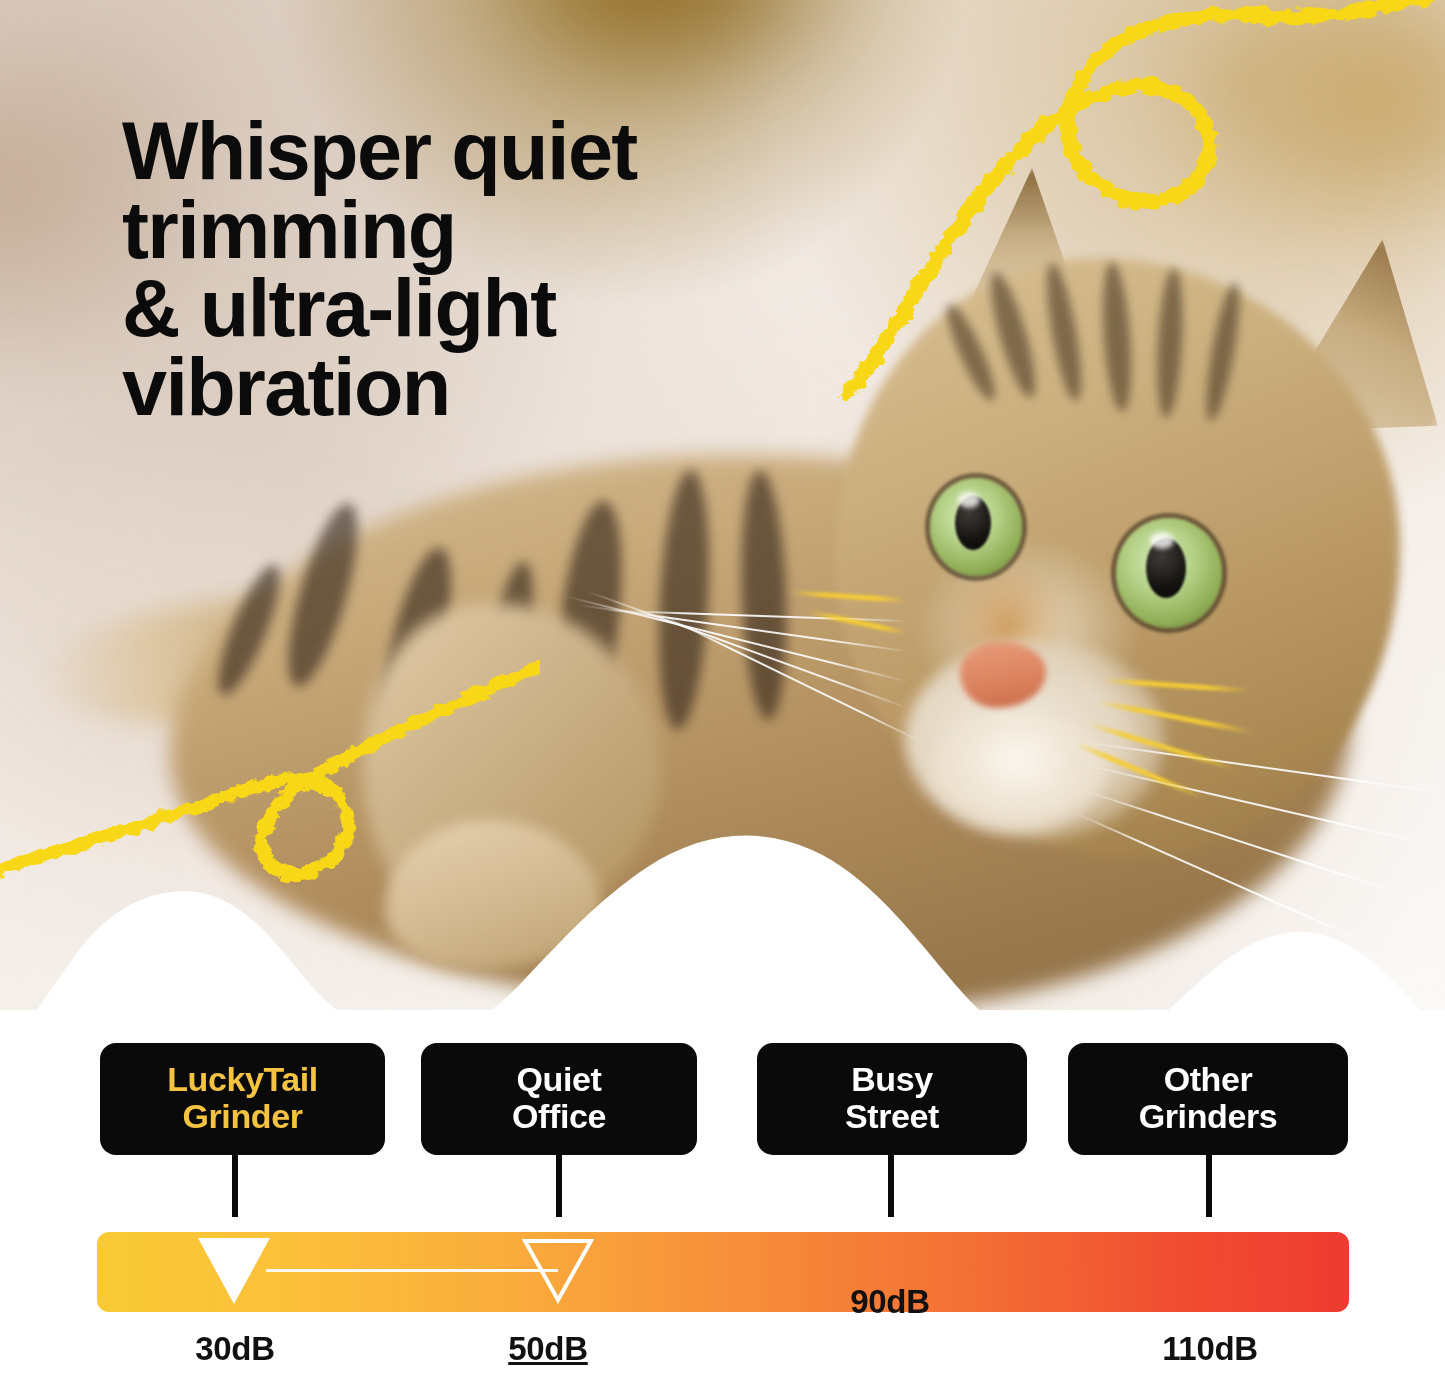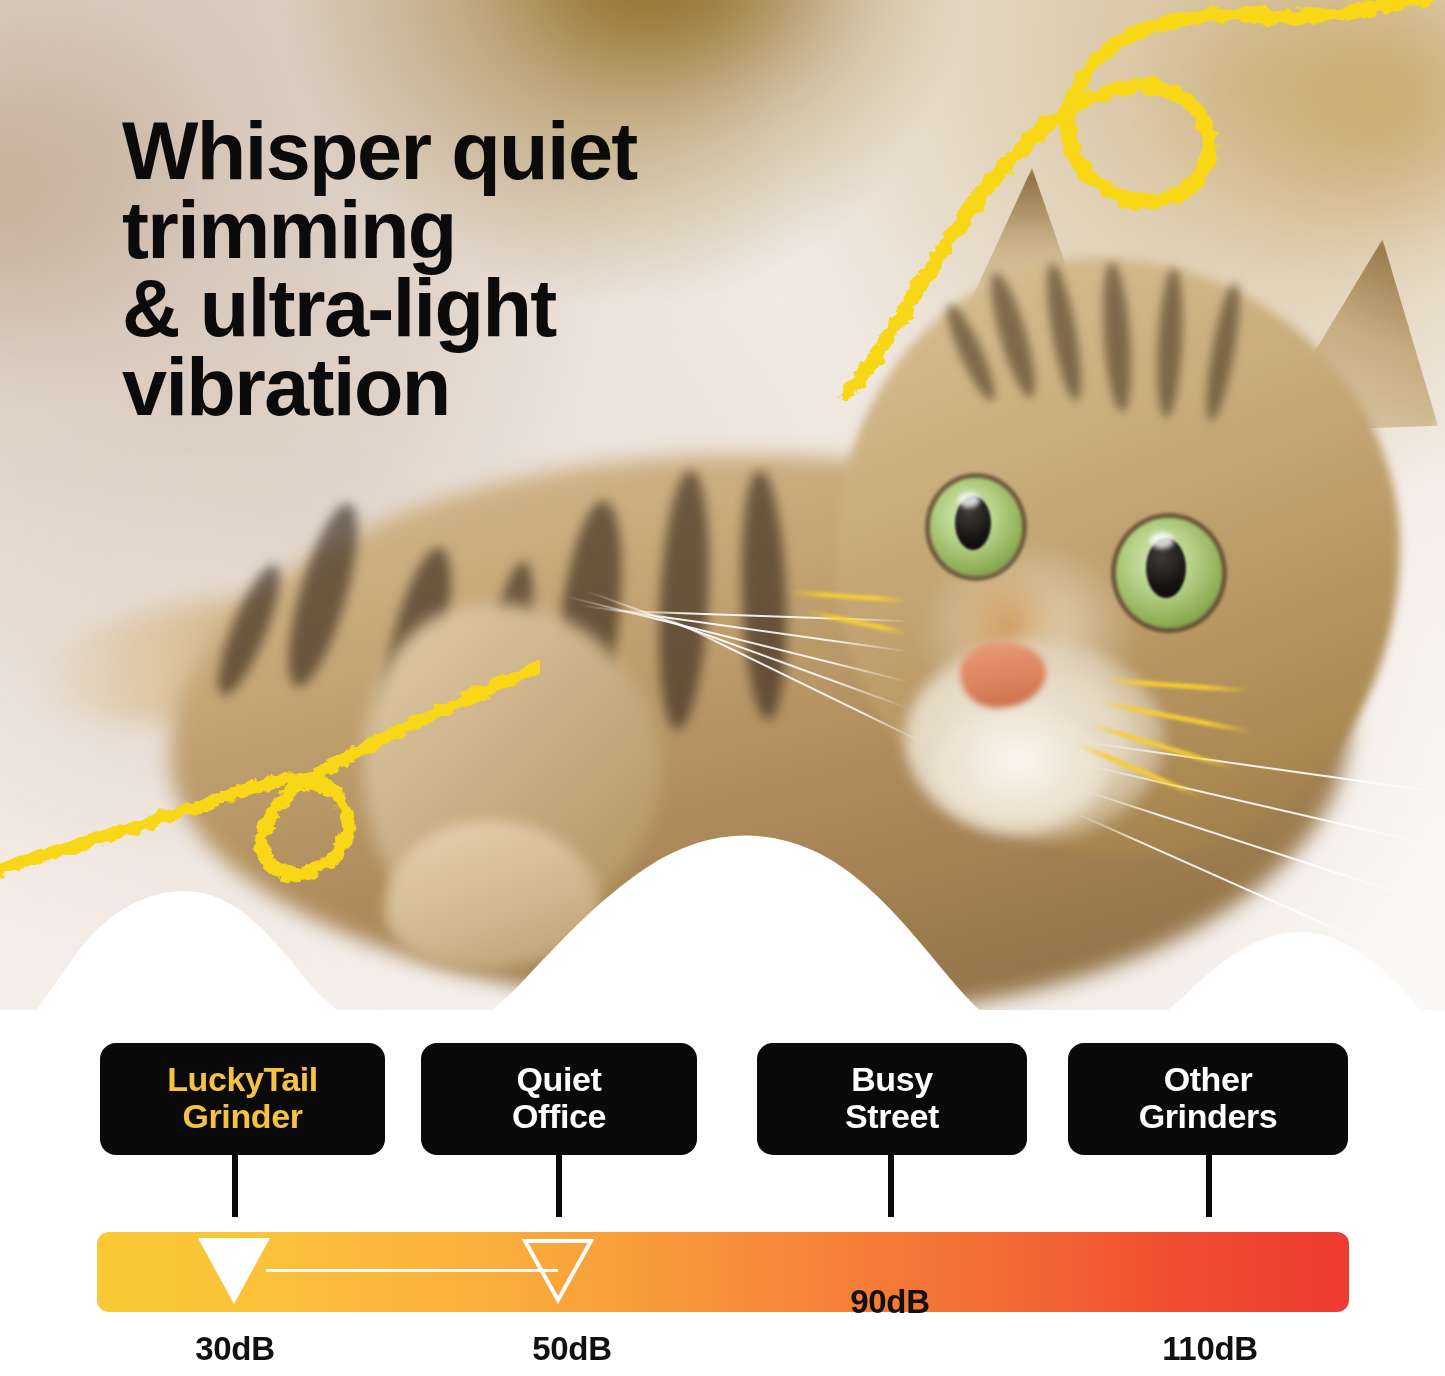--- a/index.html
+++ b/index.html
@@ -449,17 +449,17 @@
     </svg>
   </div>
 
   <div class="marker" style="left:522px; top:1238px;">
     <svg width="72" height="66" viewBox="0 0 72 66">
       <polygon points="3,3 69,3 36,62" fill="none" stroke="#ffffff" stroke-width="4"></polygon>
     </svg>
   </div>
 
   <div class="dbtick" style="left:235px;  top:1330px;">30dB</div>
-  <div class="dbtick" style="left:572px;  top:1330px;">50dB</div>
+  <div class="dbtick" style="left:548px;  top:1330px;text-decoration:underline;">50dB</div>
   <div class="dbtick" style="left:890px;  top:1283px;">90dB</div>
   <div class="dbtick" style="left:1210px; top:1330px;">110dB</div>
 
 </div>
 
 </body></html>

